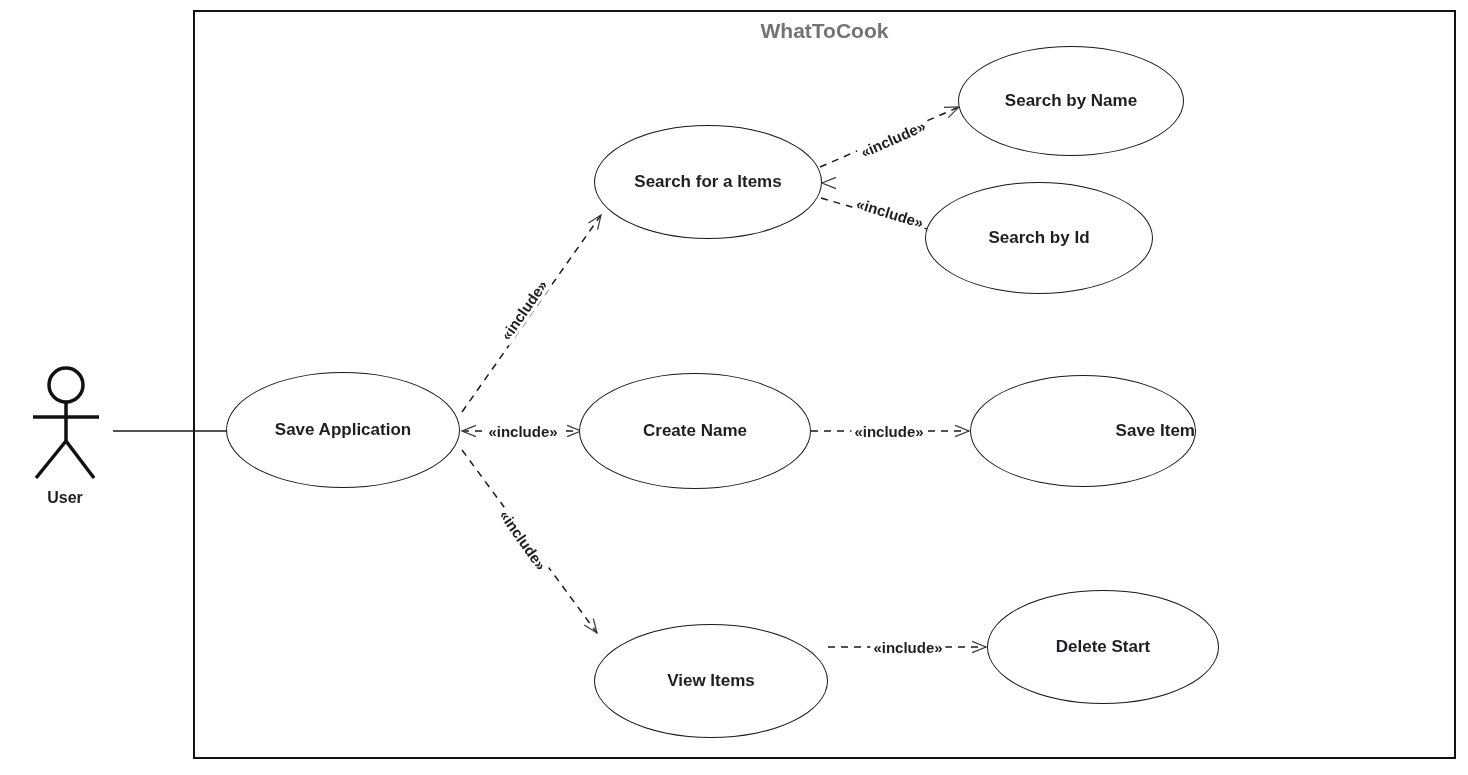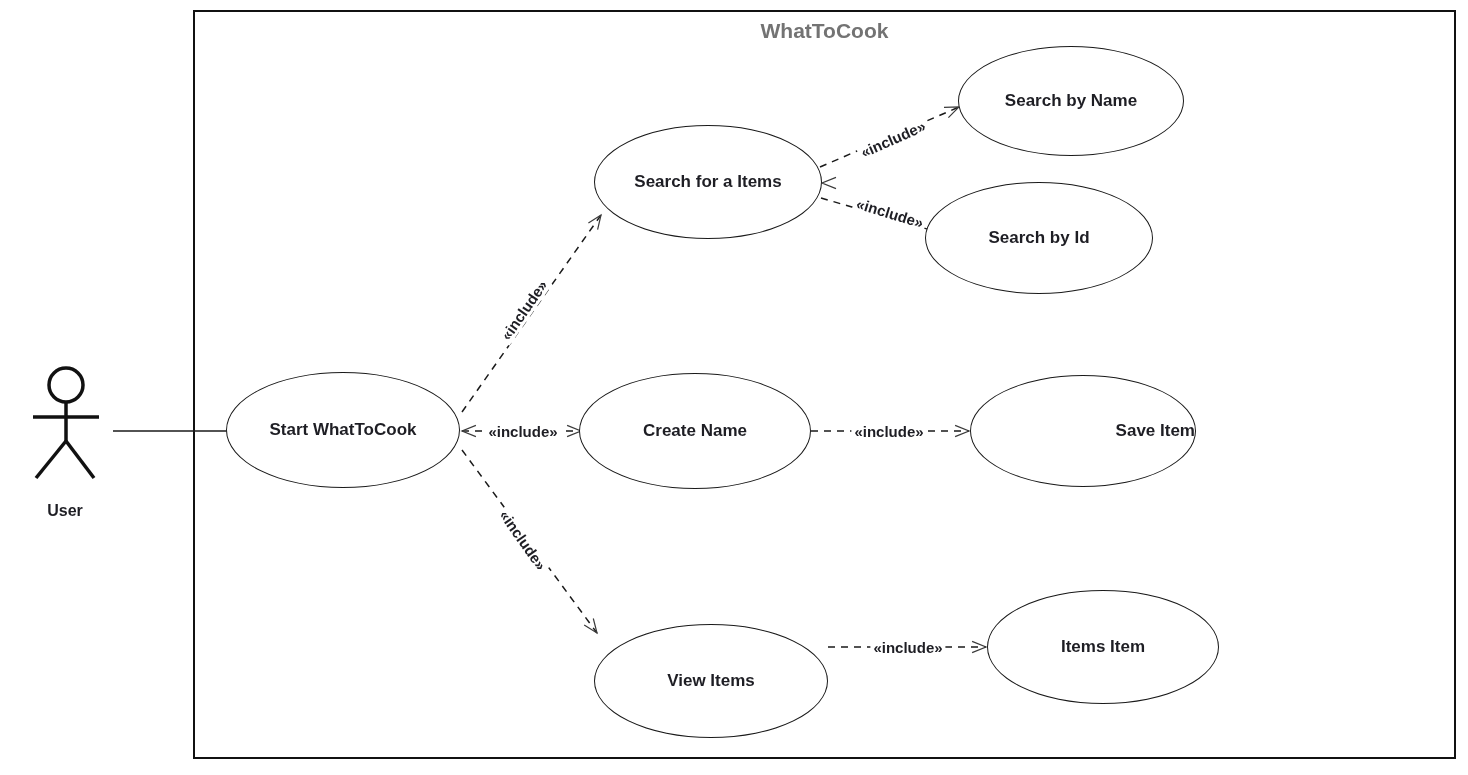--- a/index.html
+++ b/index.html
@@ -56,21 +56,21 @@
     font-weight:bold;
     color:#1e1e24;
     white-space:nowrap;
   }
   .rot-up-steep{transform:translate(-50%,-50%) rotate(-55deg);}
   .rot-down-steep{transform:translate(-50%,-50%) rotate(55deg);}
   .rot-up-shallow{transform:translate(-50%,-50%) rotate(-24deg);}
   .rot-down-shallow{transform:translate(-50%,-50%) rotate(17deg);}
   .actor-label{
     position:absolute;
-    left:25px;top:502px;
+    left:25px;top:489px;
     width:80px;
     text-align:center;
     font-size:16px;
     font-weight:bold;
     color:#1e1e24;
   }
 </style>
 </head>
 <body>
 
@@ -110,21 +110,21 @@
       <path d="M955.1 436.6 L969 431 L955.1 425.4"></path>
       <path d="M972.1 652.6 L986 647 L972.1 641.4"></path>
       <path d="M475.9 425.4 L462 431 L475.9 436.6"></path>
       <path d="M836 177.4 L822 183 L836 188.6"></path>
     </g>
   </svg>
 
   <div class="actor-label">User</div>
 
   <div class="usecase" style="left:226px;top:372px;width:234px;height:116px;">
-    <span>Start WhatToCook</span>
+    <span>Save Application</span>
   </div>
 
   <div class="usecase" style="left:594px;top:125px;width:228px;height:114px;">
     <span>Search for a Items</span>
   </div>
 
   <div class="usecase" style="left:579px;top:373px;width:232px;height:116px;">
     <span>Create Name</span>
   </div>
 
@@ -138,21 +138,21 @@
 
   <div class="usecase" style="left:925px;top:182px;width:228px;height:112px;text-align:right;">
     <span>Search by Id</span>
   </div>
 
   <div class="usecase" style="left:970px;top:375px;width:226px;height:112px;justify-content:flex-end;">
     <span>Save Item</span>
   </div>
 
   <div class="usecase" style="left:987px;top:590px;width:232px;height:114px;">
-    <span>Items Item</span>
+    <span>Delete Start</span>
   </div>
 
   <div class="include-label rot-up-steep" style="left:524px;top:310px;">«include»</div>
 
   <div class="include-label" style="left:523px;top:431px;">«include»</div>
 
   <div class="include-label rot-down-steep" style="left:523px;top:540px;">«include»</div>
 
   <div class="include-label rot-up-shallow" style="left:893px;top:139px;">«include»</div>
 

